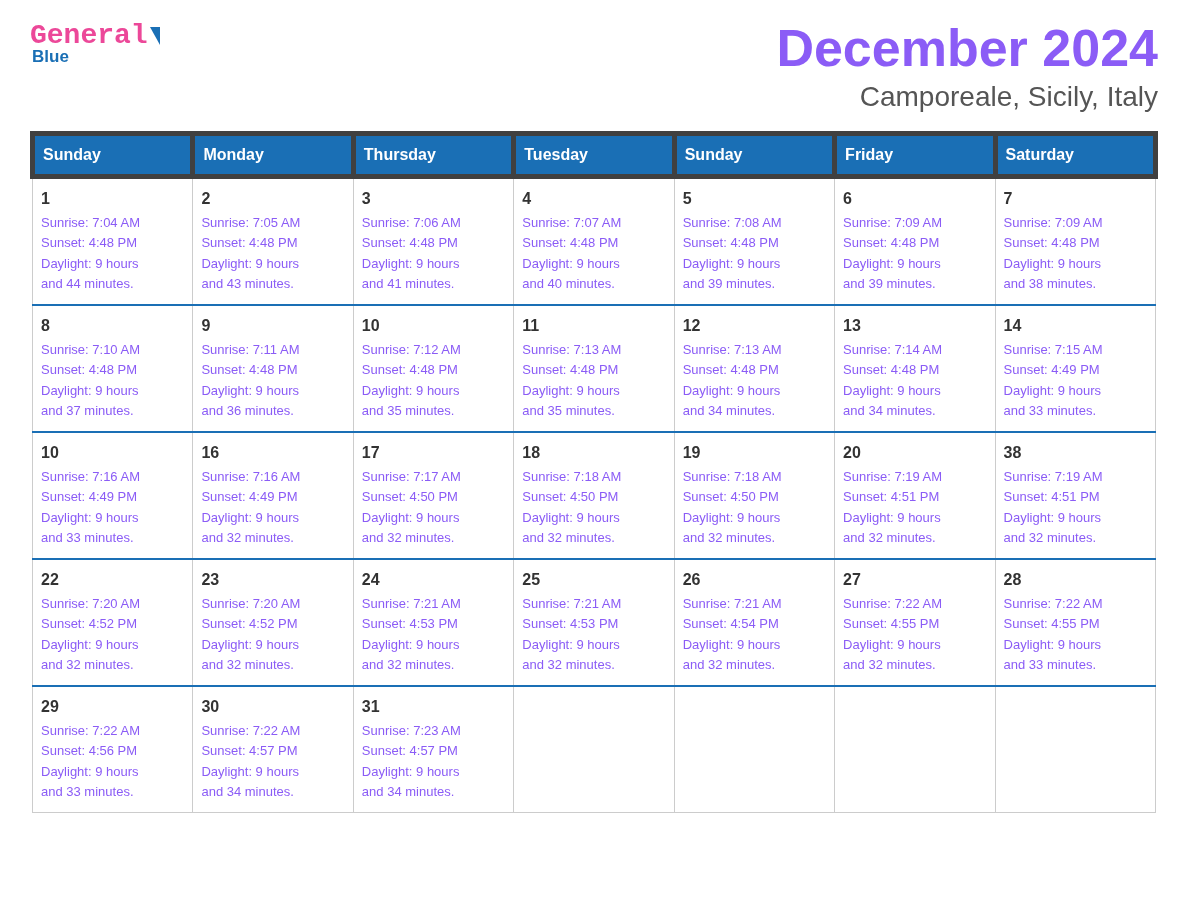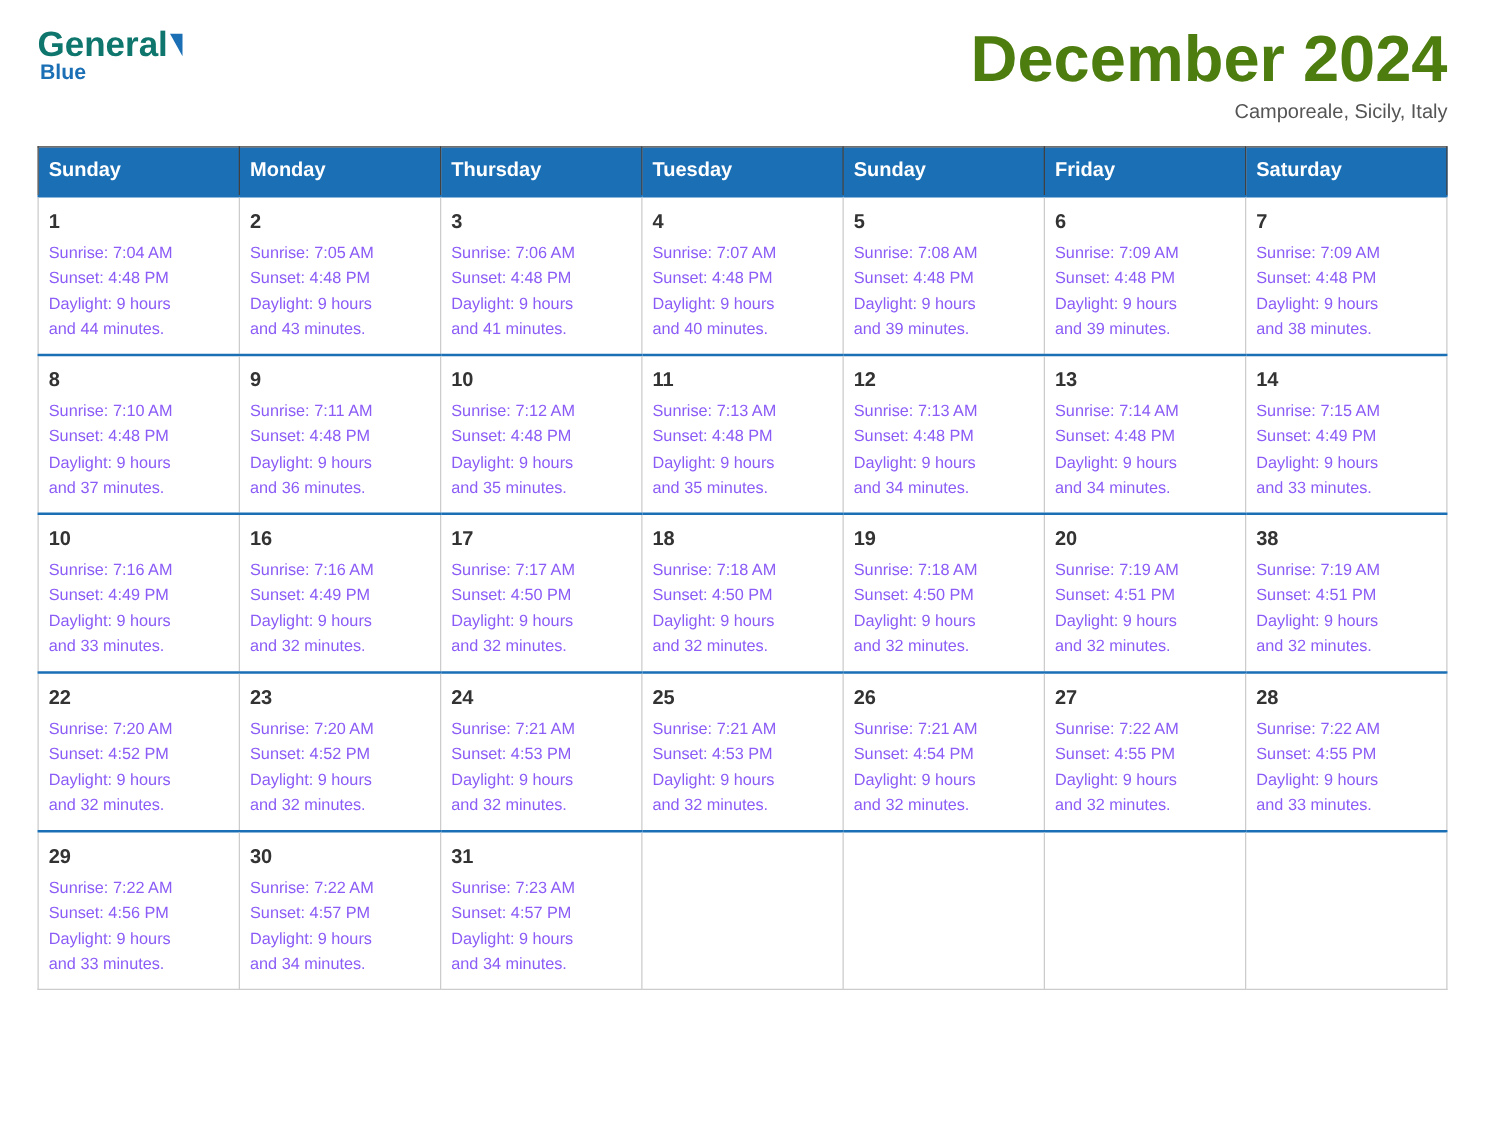--- a/index.html
+++ b/index.html
@@ -22,21 +22,21 @@
       flex-direction: column;
       align-items: flex-start;
     }
     .logo-text {
       font-size: 28px;
       font-weight: bold;
       color: #333;
       display: flex;
       align-items: center;
     }
-    .logo-general { color: #0f766e; }
+    .logo-general { color: #ec4899; font-family: Liberation Mono, monospace; }
     .logo-triangle {
       width: 0;
       height: 0;
       border-left: 10px solid transparent;
       border-top: 18px solid #1a6fb5;
       display: inline-block;
       margin-left: 2px;
       vertical-align: middle;
     }
     .logo-sub {
@@ -45,41 +45,41 @@
       font-weight: bold;
       margin-top: -4px;
       margin-left: 2px;
     }
     .title-block {
       text-align: right;
     }
     .month-title {
       font-size: 52px;
       font-weight: bold;
-      color: #4d7c0f;
+      color: #8b5cf6;
       line-height: 1.1;
     }
     .location {
-      font-size: 16px;
+      font-size: 28px;
       color: #555;
       margin-top: 4px;
     }
     .calendar {
       width: 100%;
       border-collapse: collapse;
       table-layout: fixed;
     }
     .calendar th {
       background: #1a6fb5;
       color: #fff;
       font-size: 16px;
       font-weight: bold;
       padding: 10px 8px;
       text-align: left;
-      border: 1px solid #404040;
+      border: 5px solid #404040;
     }
     .calendar td {
       vertical-align: top;
       border: 1px solid #ccc;
       border-top: 2px solid #1a6fb5;
       padding: 8px 8px 10px 8px;
       font-size: 13.5px;
       line-height: 1.5;
       height: 110px;
     }

